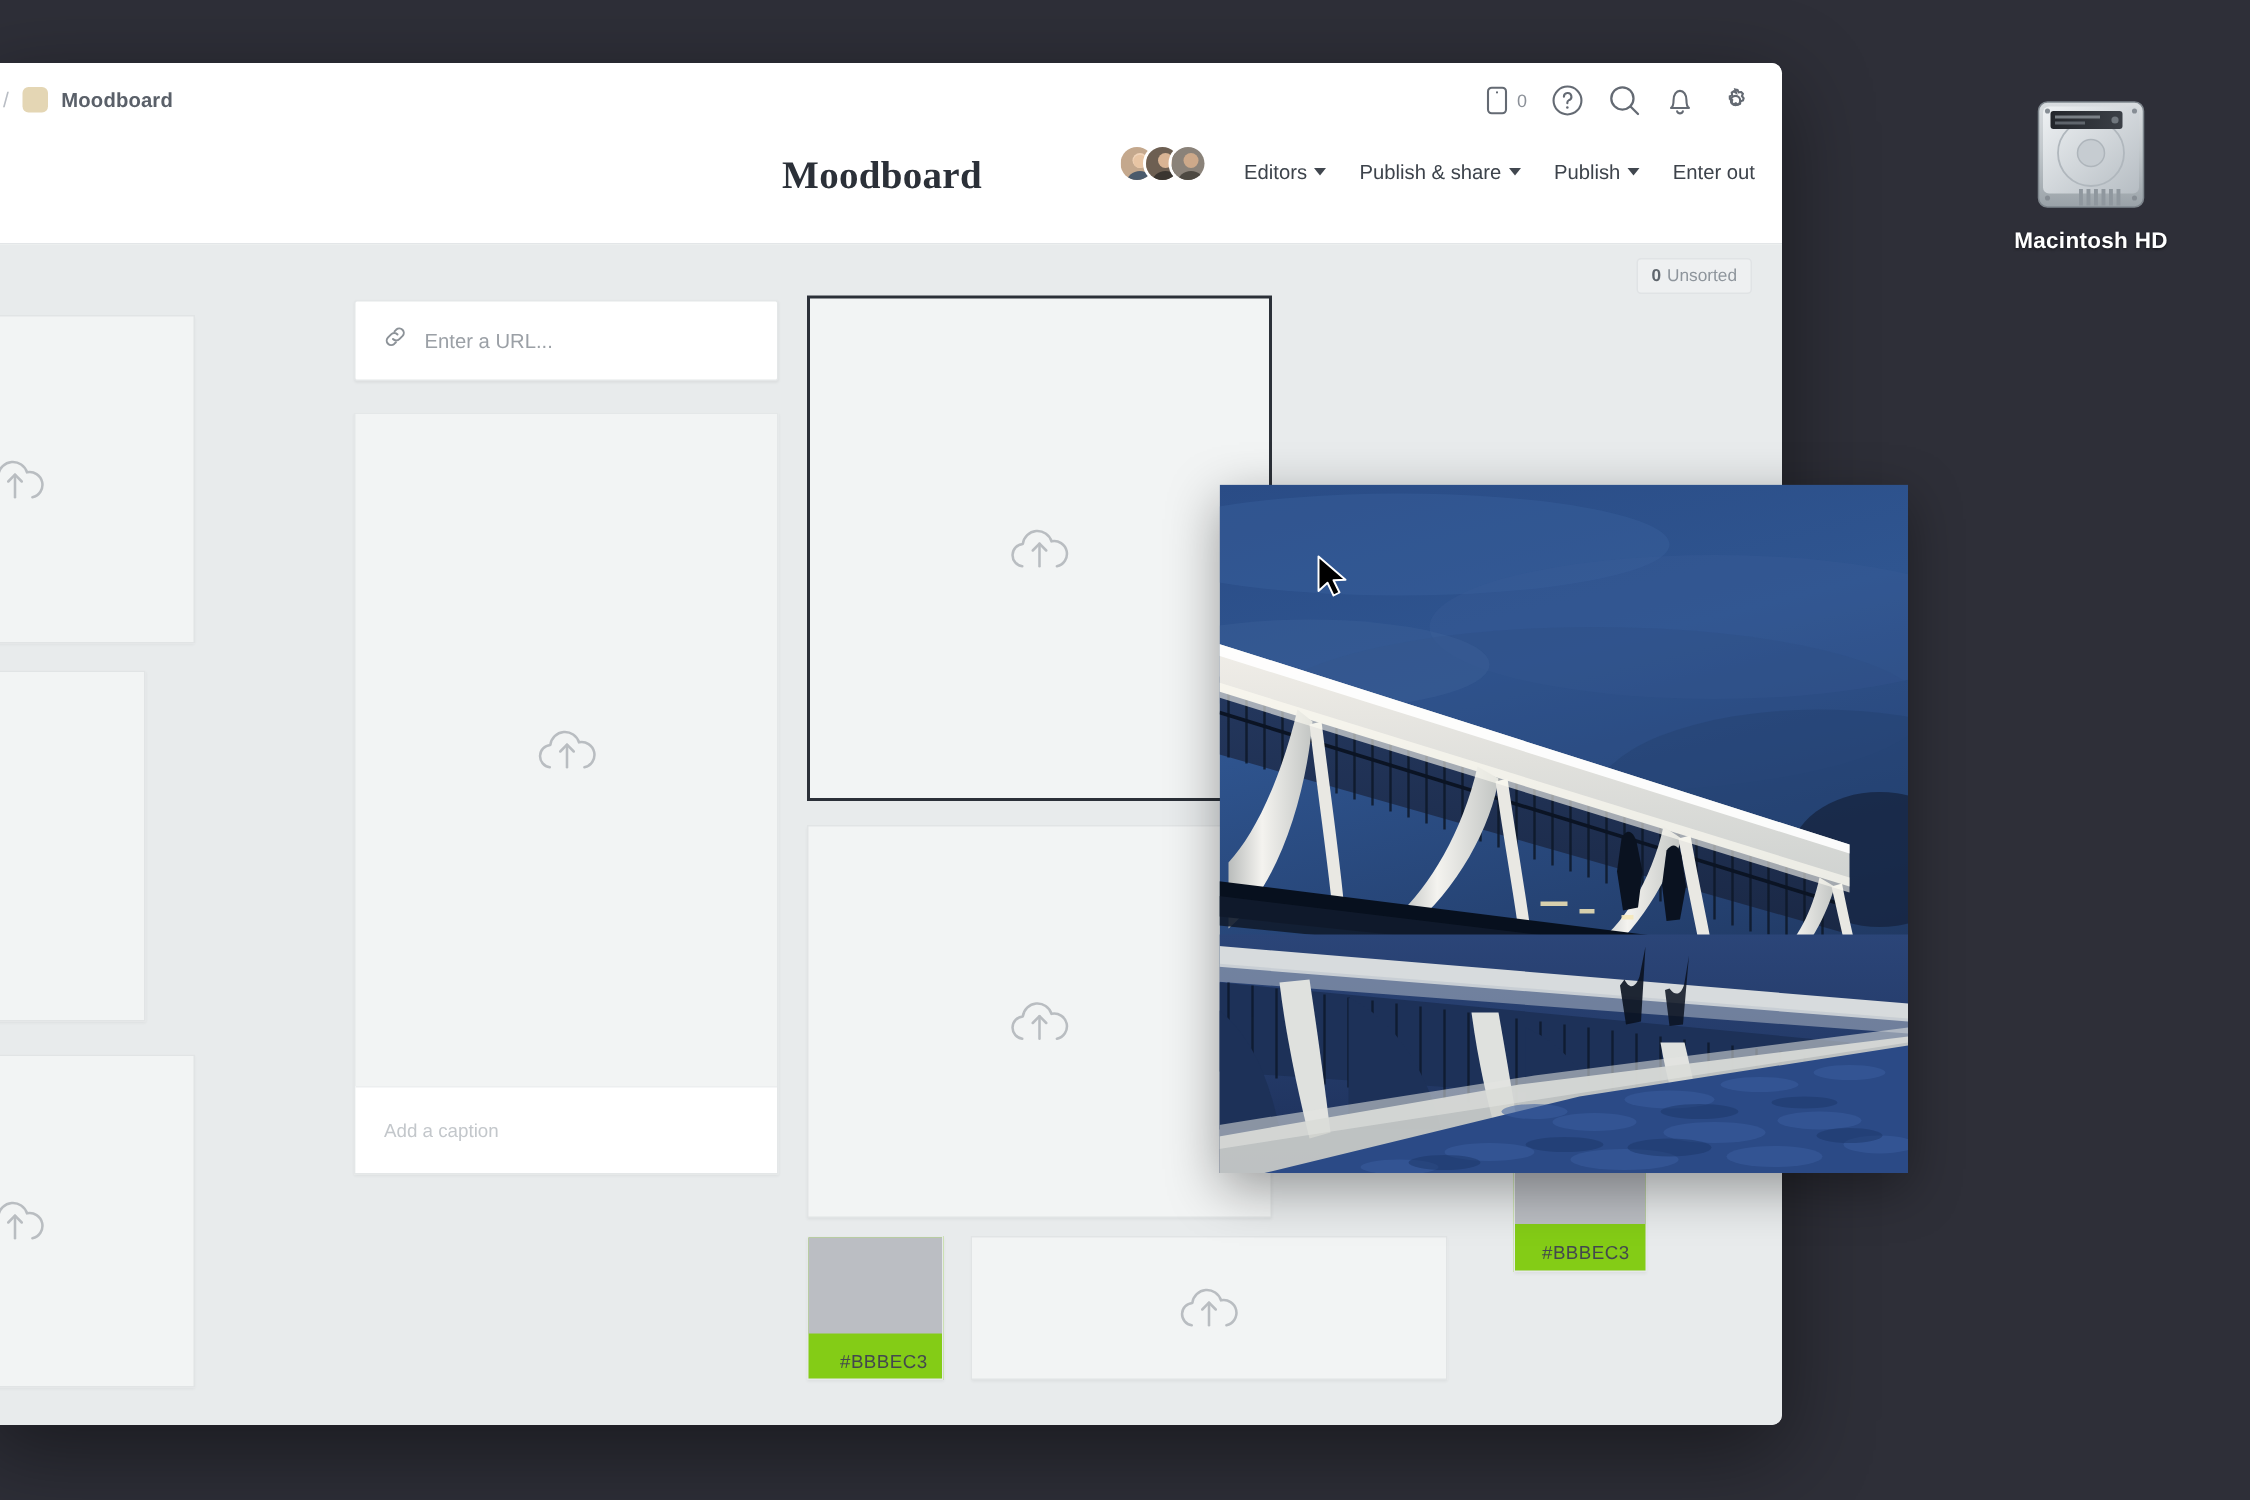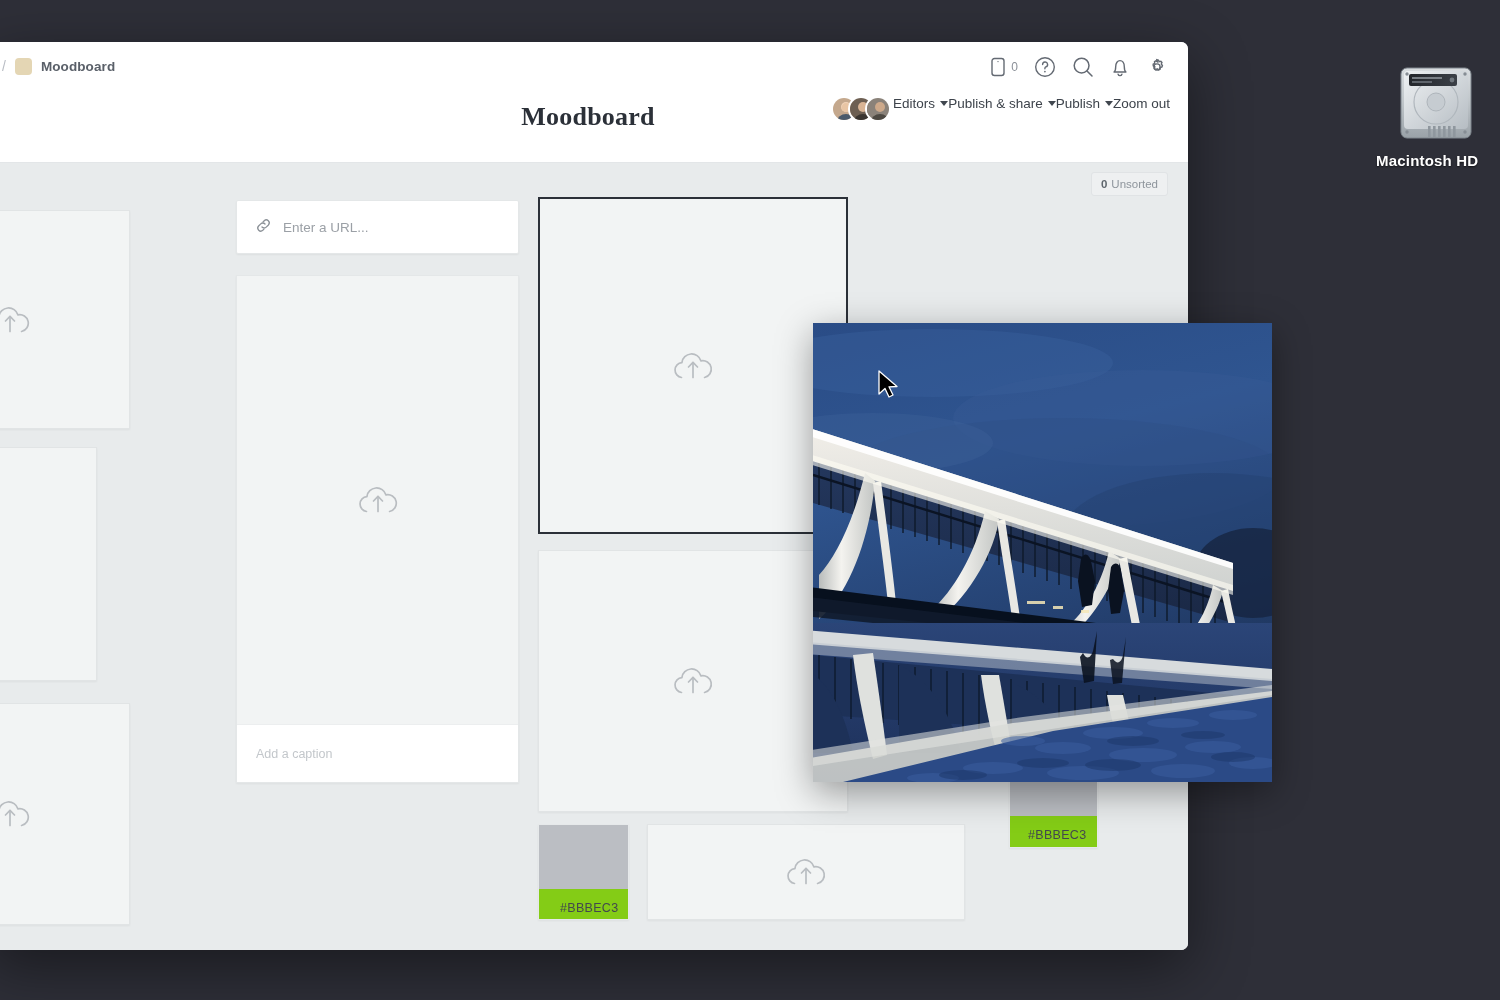--- a/index.html
+++ b/index.html
@@ -7,22 +7,22 @@
     width: 1500px; height: 1000px;
     overflow: hidden;
     font-family: "Liberation Sans", sans-serif;
   }
   body { background: #2e2f38; position: relative; }
 
   
   #desktop { position: absolute; inset: 0; background: #2e2f38; }
 
   #desktop-icon {
-    position: absolute; left: 1376px; top: 60px;
-    width: 120px; 
+    position: absolute; left: 1334px; top: 60px;
+    width: 120px; text-align: center;
     user-select: none;
   }
   #desktop-icon .hd-art { width: 120px; height: 84px; display:block; margin:0 auto; }
   #desktop-icon .hd-label {
     margin-top: 8px;
     color: #ffffff;
     font-size: 15px;
     font-weight: bold;
     text-shadow: 0 1px 2px rgba(0,0,0,.65);
     letter-spacing: .2px;
@@ -72,21 +72,21 @@
   }
   #icon-strip .icon-btn {
     display:flex; align-items:center; justify-content:center;
     color:#646a73; cursor: pointer;
   }
   #icon-strip .mobile-count { font-size: 12px; color:#8b9098; margin-left: 5px; }
 
   
   #actions-row {
     position: absolute; right: 18px; top: 6px;
-    display: flex; align-items: flex-start; 
+    display: flex; align-items: flex-end; gap: 22px;
     font-size: 13.5px; color: #3d434b;
   }
   #avatars { display:flex; align-items:center; margin-right: 2px; }
   #avatars .av {
     width: 26px; height: 26px; border-radius: 50%;
     border: 2px solid #fff; margin-left: -9px;
     background-size: cover; overflow:hidden;
   }
   #avatars .av:first-child { margin-left: 0; }
   .action-item { display:flex; align-items:center; gap:5px; cursor:pointer; white-space:nowrap; }
@@ -294,21 +294,21 @@
         </div>
         <div class="action-item">
           <span>Publish &amp; share</span>
           <i class="caret"></i>
         </div>
         <div class="action-item">
           <span>Publish</span>
           <i class="caret"></i>
         </div>
         <div class="action-item">
-          <span>Zoom out</span>
+          <span>Enter out</span>
         </div>
       </div>
     </div>
 
     <div id="canvas" style="background: rgb(232, 235, 236);">
 
       <div class="card" style="left:-99px; top:47px; width:241px; height:219px;">
         <span class="cloud-center">
           <svg class="cloud-ico" width="48" height="38" viewBox="0 0 48 38" fill="none" stroke="#b9bdc1" stroke-width="1.7">
             <path d="M12.5 30.5A7.5 7.5 0 0 1 12.9 15.6 9.8 9.8 0 0 1 32 13.9a7.3 7.3 0 0 1 3.6 16.6" stroke-linecap="round" stroke-linejoin="round"></path>

